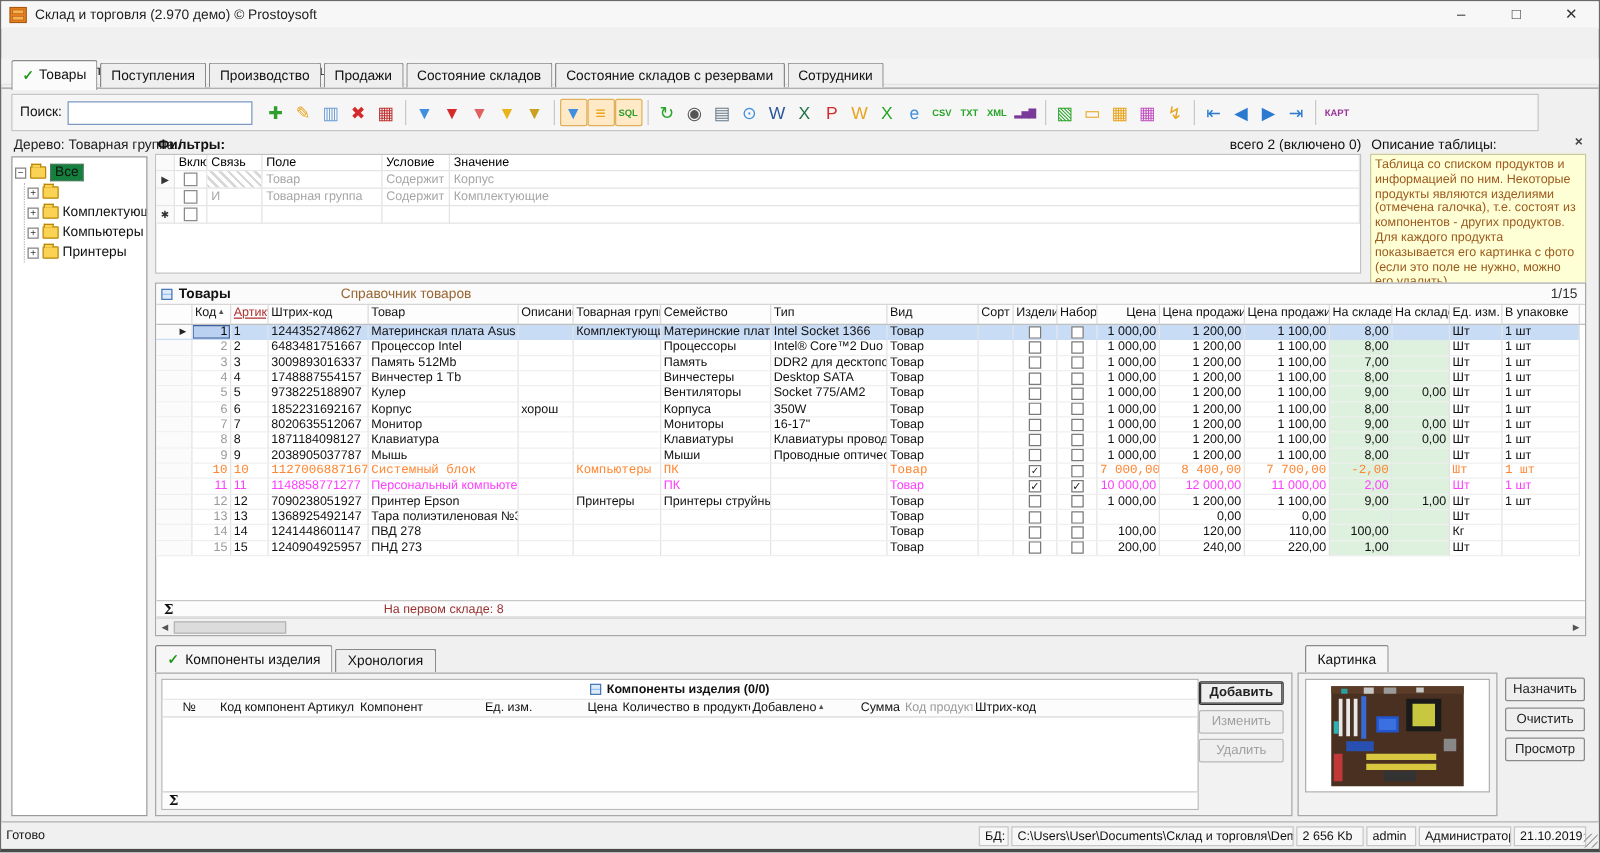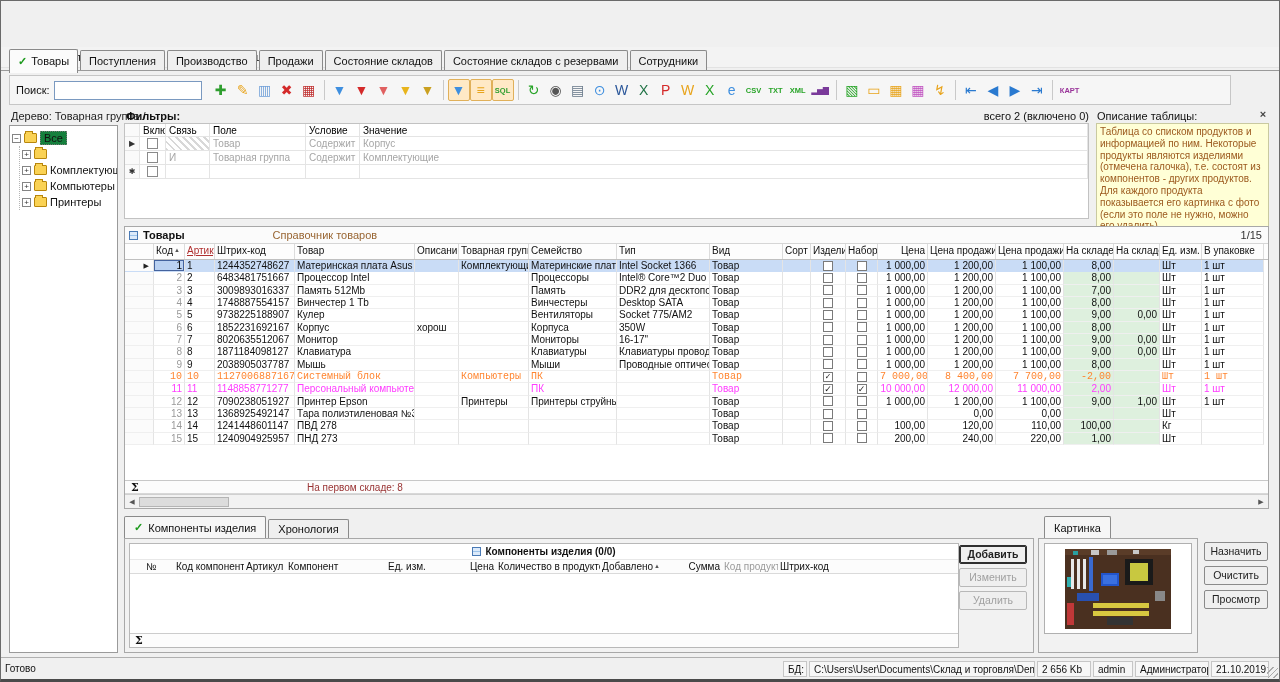--- a/index.html
+++ b/index.html
@@ -116,20 +116,35 @@
   .st-ready { position:absolute; left:4px; top:5px; }
   .st-seg { position:absolute; top:3px; height:16px; border:1px solid #c6c6c6; background:#f7f7f7; padding:2px 4px; overflow:hidden; white-space:nowrap; }
   .statusbar::after { content:""; position:absolute; right:1px; bottom:1px; width:11px; height:11px;
     background:repeating-linear-gradient(135deg,#aaa 0 1px,transparent 1px 4px); }
 </style>
 </head>
 <body>
 
 <div class="window">
 
+  <div class="titlebar">
+    <span class="app-icon">
+      <svg width="15" height="14" viewBox="0 0 15 14">
+          <rect x="1" y="1" width="13" height="12" fill="#e8821e" stroke="#a85a10"></rect>
+          <rect x="3" y="3" width="9" height="3" fill="#f8b050" stroke="#a85a10" stroke-width="0.5"></rect>
+          <rect x="3" y="8" width="9" height="3" fill="#f8b050" stroke="#a85a10" stroke-width="0.5"></rect>
+        </svg>
+    </span>
+    <span class="title-text">Склад и торговля (2.970 демо) © Prostoysoft</span>
+    <span class="win-controls">
+      <span class="wc">–</span>
+      <span class="wc">□</span>
+      <span class="wc">✕</span>
+    </span>
+  </div>
 
   <div class="menubar" id="menubar">
       <span class="menu-item">Файл</span>
       <span class="menu-item">Таблицы</span>
       <span class="menu-item">Отчеты</span>
       <span class="menu-item">Сервис</span>
       <span class="menu-item">Помощь</span>
     </div>
 
   <div class="tabstrip" id="tabstrip"><span class="mtab active">

